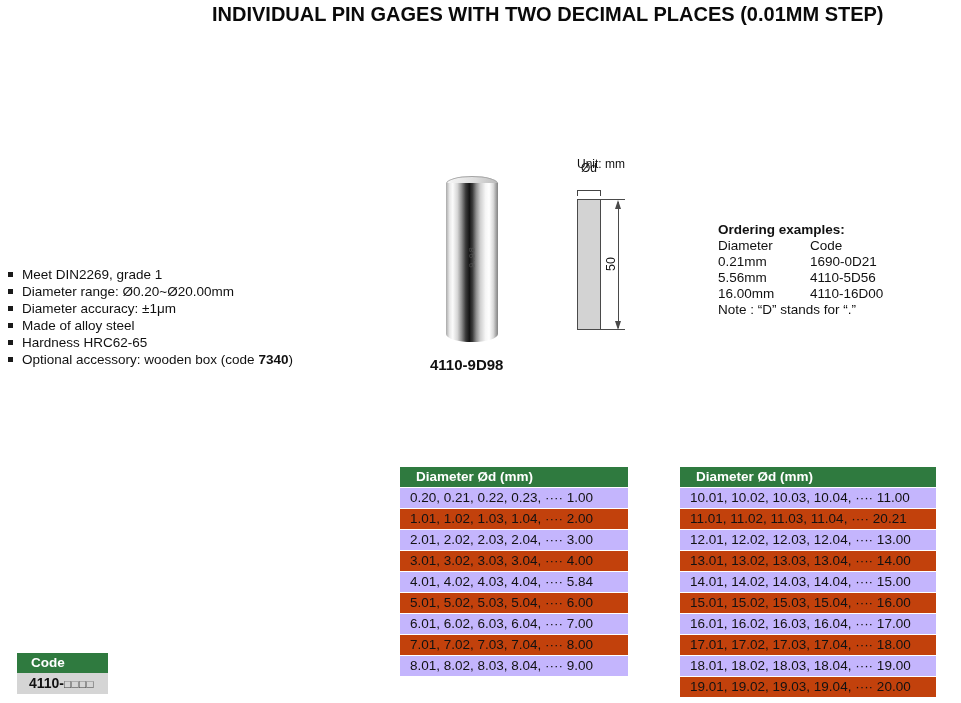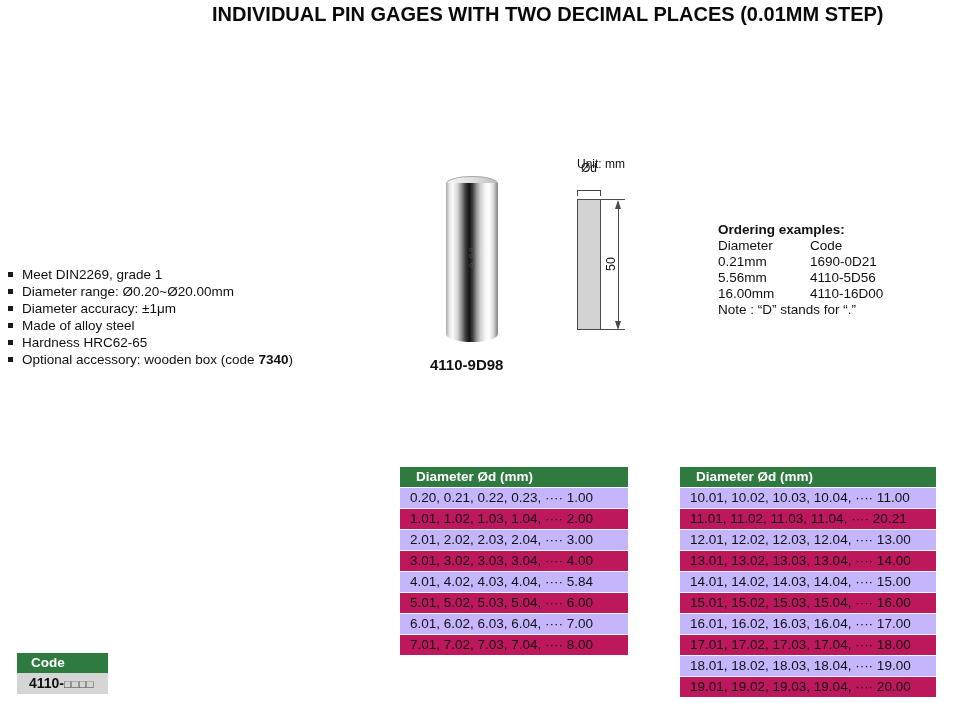--- a/index.html
+++ b/index.html
@@ -53,21 +53,21 @@
   
   .dtable{position:absolute;top:467px;}
   .dtable-1{left:400px;width:228px;}
   .dtable-2{left:680px;width:256px;}
   .t-header{box-sizing:border-box;height:21px;line-height:20px;border-bottom:1px solid #fff;
             background:#2f7a3f;color:#fff;font-weight:bold;font-size:13.5px;padding-left:16px;
             white-space:nowrap;}
   .t-row{box-sizing:border-box;height:21px;line-height:20px;border-bottom:1px solid #fff;
          font-size:13.5px;padding-left:10px;white-space:nowrap;color:#121212;}
   .t-row.odd{background:#c4b5fd;}
-  .t-row.even{background:#be185d;}
+  .t-row.even{background:#c2410c;}
 
   
   .code-panel{position:absolute;left:17px;top:653px;width:91px;}
   .code-header{box-sizing:border-box;height:20px;line-height:19px;background:#2f7a3f;color:#fff;
             font-weight:bold;font-size:13.5px;padding-left:14px;}
   .code-value{box-sizing:border-box;height:21px;line-height:21px;background:#d5d5d5;
             font-size:14px;font-weight:bold;padding-left:12px;white-space:nowrap;}
   .code-boxes{font-size:11.5px;font-weight:bold;color:#3a3a3a;letter-spacing:0.5px;}
 </style>
 </head>
@@ -138,20 +138,21 @@
   <div class="dtable dtable-1">
     <div class="t-header">Diameter Ød (mm)</div>
     <div class="t-row odd">0.20, 0.21, 0.22, 0.23, ···· 1.00</div>
     <div class="t-row even">1.01, 1.02, 1.03, 1.04, ···· 2.00</div>
     <div class="t-row odd">2.01, 2.02, 2.03, 2.04, ···· 3.00</div>
     <div class="t-row even">3.01, 3.02, 3.03, 3.04, ···· 4.00</div>
     <div class="t-row odd">4.01, 4.02, 4.03, 4.04, ···· 5.84</div>
     <div class="t-row even">5.01, 5.02, 5.03, 5.04, ···· 6.00</div>
     <div class="t-row odd">6.01, 6.02, 6.03, 6.04, ···· 7.00</div>
     <div class="t-row even">7.01, 7.02, 7.03, 7.04, ···· 8.00</div>
+    <div class="t-row odd">8.01, 8.02, 8.03, 8.04, ···· 9.00</div>
   </div>
 
   <div class="dtable dtable-2">
     <div class="t-header">Diameter Ød (mm)</div>
     <div class="t-row odd">10.01, 10.02, 10.03, 10.04, ···· 11.00</div>
     <div class="t-row even">11.01, 11.02,  11.03, 11.04, ···· 20.21</div>
     <div class="t-row odd">12.01, 12.02, 12.03, 12.04, ···· 13.00</div>
     <div class="t-row even">13.01, 13.02, 13.03, 13.04, ···· 14.00</div>
     <div class="t-row odd">14.01, 14.02, 14.03, 14.04, ···· 15.00</div>
     <div class="t-row even">15.01, 15.02, 15.03, 15.04, ···· 16.00</div>

